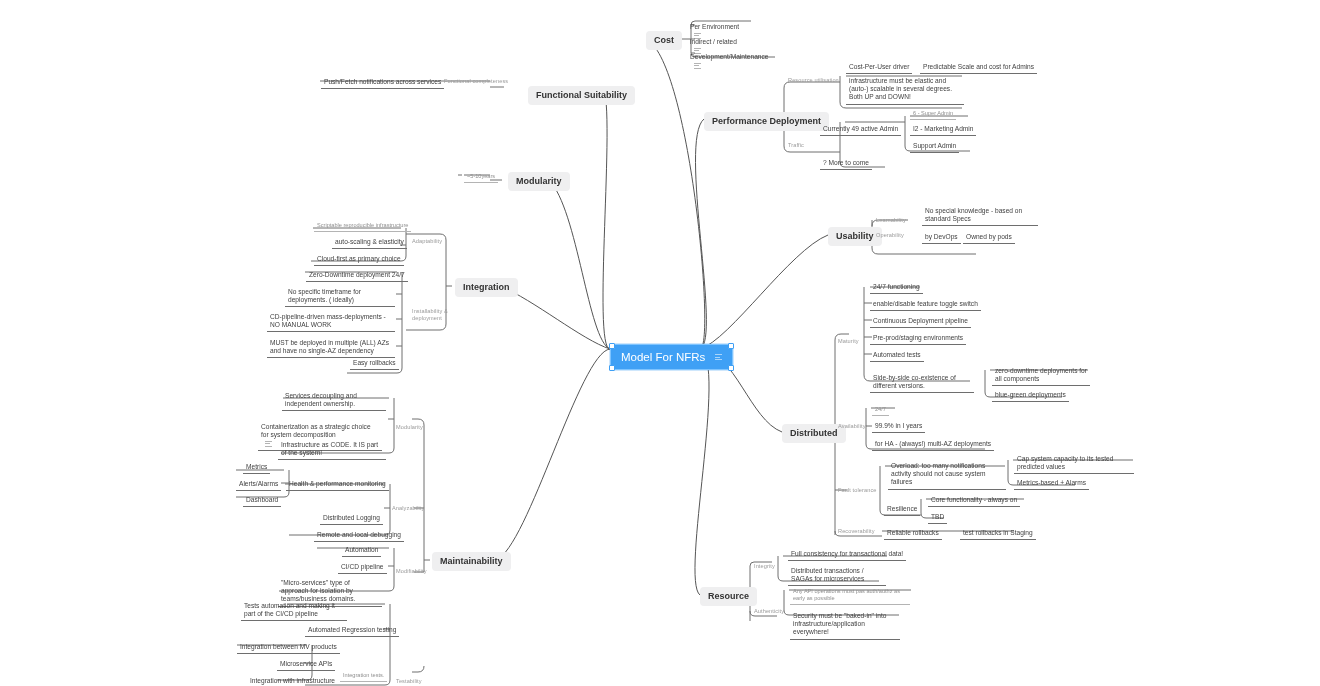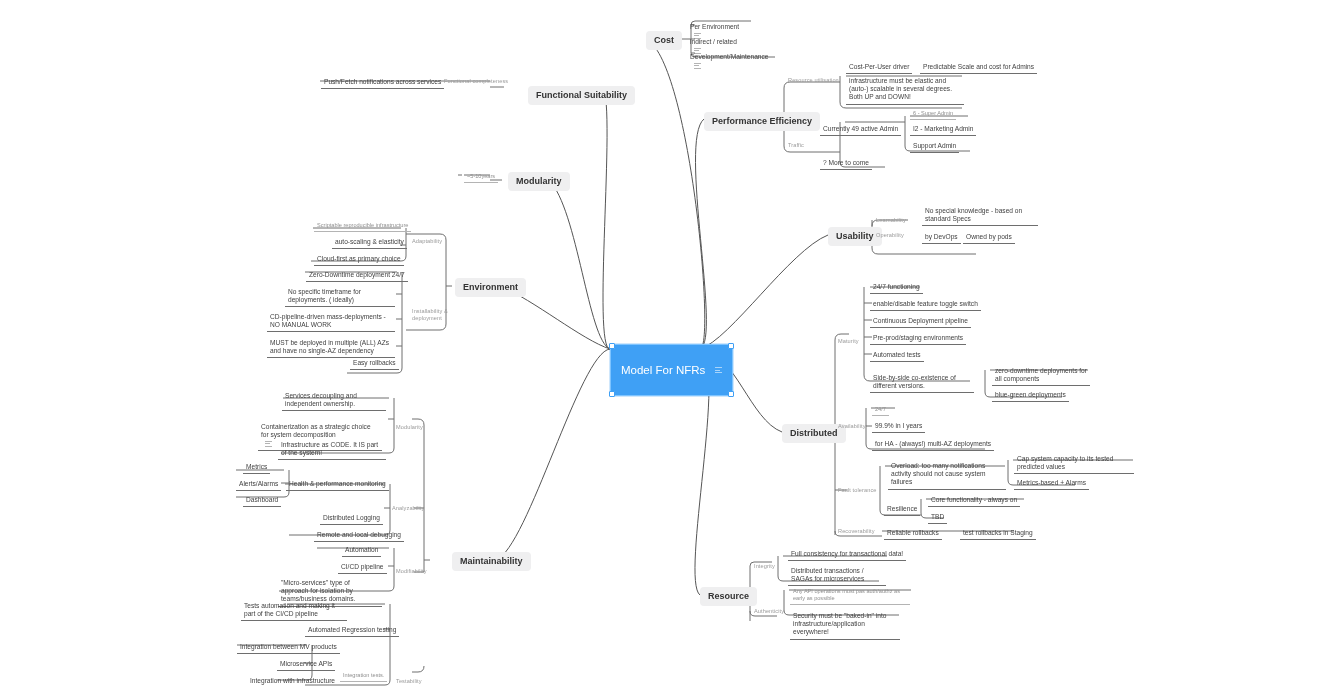--- a/index.html
+++ b/index.html
@@ -22,21 +22,21 @@
     line-height:1.25;
   }
 
   
   .root{
     background:#3fa0f5;
     border:1px solid #7ec4ff;
     border-radius:4px;
     color:#ffffff;
     font-size:11.5px;
-    padding:18px 10px;
+    padding:5px 10px;
     display:flex;align-items:center;gap:6px;
     box-shadow:0 0 0 1px rgba(63,160,245,.25);
   }
   .root .handle{
     position:absolute;width:4px;height:4px;background:#ffffff;border:1px solid #3fa0f5;border-radius:1px;
   }
   .root .h-tl{left:-2px;top:-2px}
   .root .h-tr{right:-2px;top:-2px}
   .root .h-bl{left:-2px;bottom:-2px}
   .root .h-br{right:-2px;bottom:-2px}
@@ -244,21 +244,21 @@
   </div>
   <div class="node leaf plain" style="left:687px;top:28px;">
     <span>indirect / related</span>
     <span class="noteicon"><i></i><i></i><i></i></span>
   </div>
   <div class="node leaf plain" style="left:687px;top:43px;">
     <span>Development/Maintenance</span>
     <span class="noteicon"><i></i><i></i><i></i></span>
   </div>
 
-  <div class="node topic" style="left:704px;top:112px;">Performance Efficiency</div>
+  <div class="node topic" style="left:704px;top:112px;">Performance Deployment</div>
   <div class="node sublabel" style="left:788px;top:77px;">Resource utilisation</div>
   <div class="node sublabel" style="left:788px;top:142px;">Traffic</div>
 
   <div class="node leaf" style="left:846px;top:61px;">Cost-Per-User driver</div>
   <div class="node leaf" style="left:920px;top:61px;">Predictable Scale and cost for Admins</div>
   <div class="node leaf" style="left:846px;top:75px;width:118px;">infrastructure must be elastic and (auto-) scalable in several degrees. Both UP and DOWN!</div>
 
   <div class="node leaf small" style="left:910px;top:108px;">6 - Super Admin</div>
   <div class="node leaf" style="left:820px;top:123px;">Currently 49 active Admin</div>
   <div class="node leaf" style="left:910px;top:123px;">I2 - Marketing Admin</div>
@@ -309,35 +309,35 @@
   <div class="node leaf small" style="left:790px;top:586px;width:120px;">Any API operations must pas auth/authz as early as possible</div>
   <div class="node leaf" style="left:790px;top:610px;width:110px;">Security must be "baked-in" into infrastructure/application everywhere!</div>
 
   <div class="node topic" style="left:512px;top:86px;margin-left:16px;">Functional Suitability</div>
   <div class="node sublabel" style="left:444px;top:78px;">Functional completeness</div>
   <div class="node leaf" style="left:321px;top:76px;">Push/Fetch notifications across services</div>
 
   <div class="node topic" style="left:508px;top:172px;">Modularity</div>
   <div class="node leaf small" style="left:464px;top:171px;">~5-10years</div>
 
-  <div class="node topic" style="left:455px;top:278px;">Environment</div>
+  <div class="node topic" style="left:455px;top:278px;">Integration</div>
   <div class="node sublabel" style="left:412px;top:238px;">Adaptability</div>
   <div class="node sublabel" style="left:412px;top:308px;width:40px;">Installability &amp; deployment</div>
 
   <div class="node leaf small" style="left:314px;top:220px;">Scriptable reproducible  infrastructure</div>
   <div class="node leaf" style="left:332px;top:236px;">auto-scaling &amp; elasticity</div>
   <div class="node leaf" style="left:314px;top:253px;">Cloud-first as primary choice</div>
 
   <div class="node leaf" style="left:306px;top:269px;">Zero-Downtime deployment 24/7</div>
   <div class="node leaf" style="left:285px;top:286px;width:110px;">No specific timeframe for deployments. ( ideally)</div>
   <div class="node leaf" style="left:267px;top:311px;width:128px;">CD-pipeline-driven mass-deployments - NO MANUAL WORK</div>
   <div class="node leaf" style="left:267px;top:337px;width:128px;">MUST be deployed in multiple (ALL) AZs and have no single-AZ dependency</div>
   <div class="node leaf" style="left:350px;top:357px;">Easy rollbacks</div>
 
-  <div class="node topic" style="left:432px;top:552px;margin-left:20px;">Maintainability</div>
+  <div class="node topic" style="left:432px;top:552px;">Maintainability</div>
   <div class="node sublabel" style="left:396px;top:424px;">Modularity</div>
   <div class="node sublabel" style="left:392px;top:505px;">Analyzability</div>
   <div class="node sublabel" style="left:396px;top:568px;">Modifiability</div>
   <div class="node sublabel" style="left:396px;top:678px;">Testability</div>
 
   <div class="node leaf" style="left:282px;top:390px;width:104px;">Services decoupling and independent ownership.</div>
   <div class="node leaf" style="left:258px;top:413px;width:124px;">
     <span>Containerization as a strategic choice for system decomposition</span>
     <span class="noteicon"><i></i><i></i><i></i></span>
   </div>

